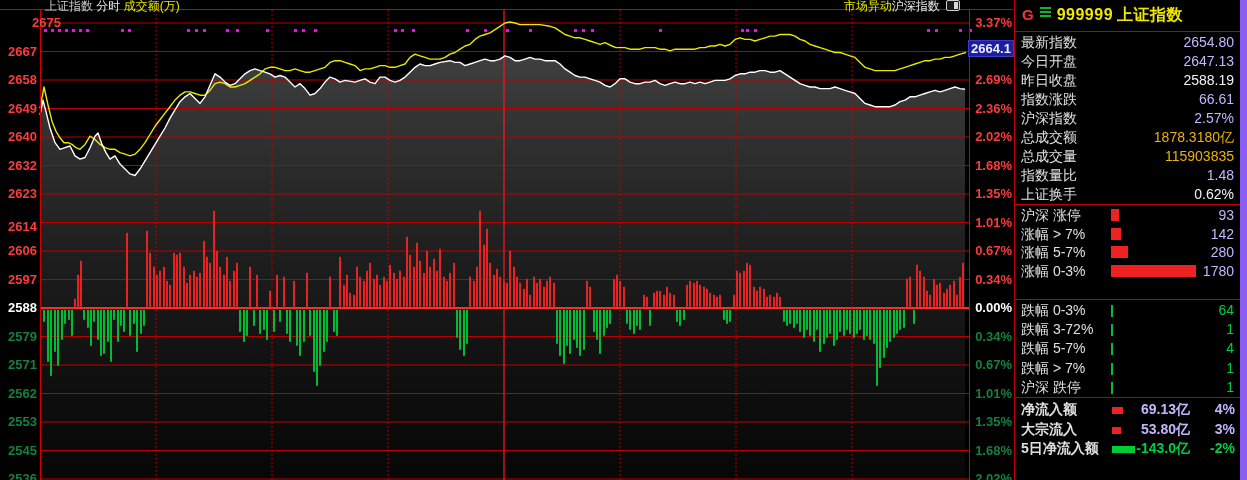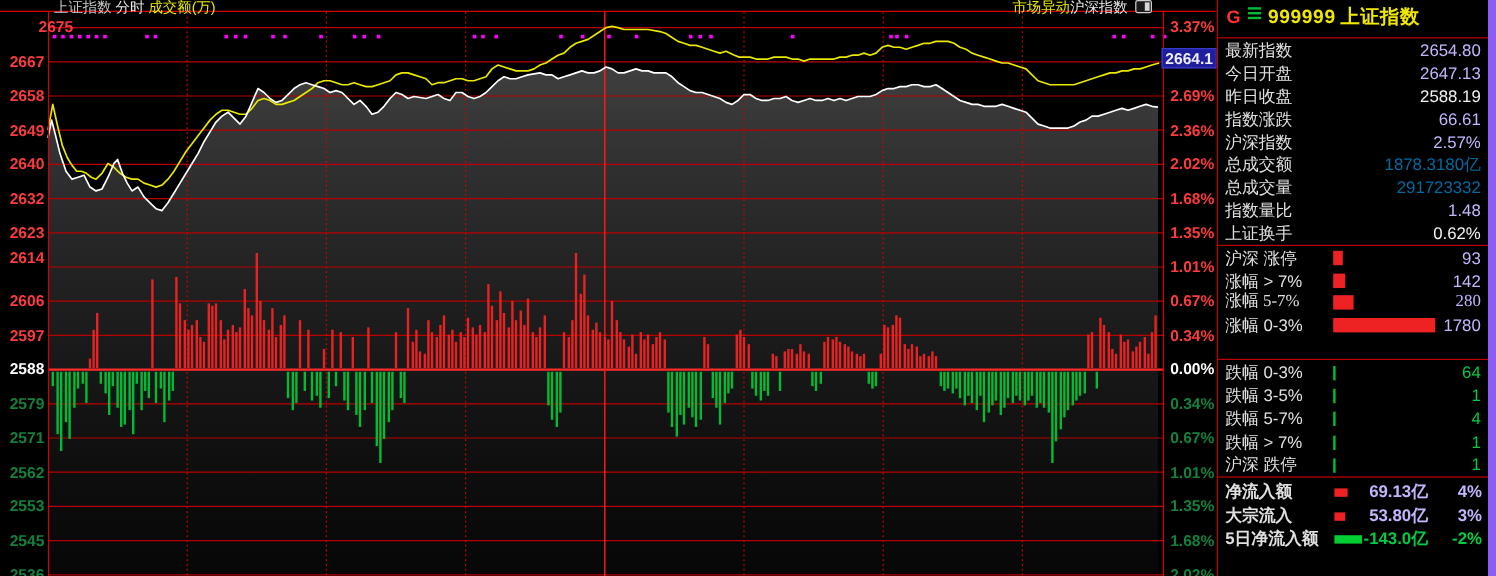--- a/index.html
+++ b/index.html
@@ -25,21 +25,21 @@
       border-left:1px solid #c00000;border-right:7px solid #8b5cf6;box-sizing:border-box;z-index:7;}
   .p-head{position:absolute;left:0;top:0;width:100%;height:31px;line-height:30px;white-space:nowrap;cursor:pointer;}
   .p-head .g{color:#ff3232;font-size:15px;font-weight:700;margin-left:7px;}
   .ham{display:inline-block;width:11px;margin:0 6px 0 6px;vertical-align:1px;}
   .ham i{display:block;height:2px;background:#00bb33;margin:2px 0;}
   .p-head .code{color:#f0e800;font-size:16px;font-weight:700;letter-spacing:.5px;margin-right:4px;}
   .sep{position:absolute;left:0;width:100%;height:0;border-top:1px solid #c00000;}
   .prow{position:relative;padding:0 6px 0 6px;color:#e0e0e0;font-size:14px;white-space:nowrap;}
   .prow .lab{color:#e0e0e0;}
   .prow .val{position:absolute;right:6px;top:0;}
-  .v-up{color:#c4b5fd}.v-flat{color:#f2f2f2}.v-amt{color:#0369a1}.v-dn{color:#00cc44}
+  .v-up{color:#c4b5fd}.v-flat{color:#f2f2f2}.v-amt{color:#eab308}.v-dn{color:#00cc44}
   .mbar{position:absolute;left:96px;top:4px;height:12px;background:#ee2222;}
   .gbar{position:absolute;left:96px;top:4px;height:12px;background:#00bb33;}
   .fbar{position:absolute;left:97px;top:7px;height:7px;}
   .f-up{background:#ee2222}.f-dn{background:#00cc33}
   .fyi{position:absolute;right:50px;top:0;}
   .fpct{position:absolute;right:5px;top:0;}
   svg{position:absolute;left:0;top:0;}
 </style>
 </head>
 <body>
@@ -409,21 +409,21 @@
 </div>
 
 <div id="axisL">
     <div class="yl tone-up" style="top: 16px; padding-left: 24px;">2675</div>
     <div class="yl tone-up" style="top: 44.5px;">2667</div>
     <div class="yl tone-up" style="top: 73px;">2658</div>
     <div class="yl tone-up" style="top: 101.5px;">2649</div>
     <div class="yl tone-up" style="top: 130px;">2640</div>
     <div class="yl tone-up" style="top: 158.5px;">2632</div>
     <div class="yl tone-up" style="top: 187px;">2623</div>
-    <div class="yl tone-up" style="top: 208px;">2614</div>
+    <div class="yl tone-up" style="top: 220px;">2614</div>
     <div class="yl tone-up" style="top: 244px;">2606</div>
     <div class="yl tone-up" style="top: 272.5px;">2597</div>
     <div class="yl tone-zero" style="top: 301px;">2588</div>
     <div class="yl tone-down" style="top: 329.5px;">2579</div>
     <div class="yl tone-down" style="top: 358px;">2571</div>
     <div class="yl tone-down" style="top: 386.5px;">2562</div>
     <div class="yl tone-down" style="top: 415px;">2553</div>
     <div class="yl tone-down" style="top: 443.5px;">2545</div>
     <div class="yl tone-down" style="top: 472px;">2536</div>
   </div>
@@ -453,35 +453,35 @@
     <span class="g">G</span><span class="ham"><i></i><i></i><i></i></span><span class="code">999999</span><span class="code">上证指数</span>
   </div>
   <div class="sep" style="top:31px"></div>
   <div id="sec1" style="position:absolute;left:0;top:33px;width:100%;">
       <div class="prow" style="height: 19px; line-height: 19px;"><span class="lab">最新指数</span><span class="val v-up">2654.80</span></div>
       <div class="prow" style="height: 19px; line-height: 19px;"><span class="lab">今日开盘</span><span class="val v-up">2647.13</span></div>
       <div class="prow" style="height: 19px; line-height: 19px;"><span class="lab">昨日收盘</span><span class="val v-flat">2588.19</span></div>
       <div class="prow" style="height: 19px; line-height: 19px;"><span class="lab">指数涨跌</span><span class="val v-up">66.61</span></div>
       <div class="prow" style="height: 19px; line-height: 19px;"><span class="lab">沪深指数</span><span class="val v-up">2.57%</span></div>
       <div class="prow" style="height: 19px; line-height: 19px;"><span class="lab">总成交额</span><span class="val v-amt">1878.3180亿</span></div>
-      <div class="prow" style="height: 19px; line-height: 19px;"><span class="lab">总成交量</span><span class="val v-amt">291723332</span></div>
+      <div class="prow" style="height: 19px; line-height: 19px;"><span class="lab">总成交量</span><span class="val v-amt">115903835</span></div>
       <div class="prow" style="height: 19px; line-height: 19px;"><span class="lab">指数量比</span><span class="val v-up">1.48</span></div>
       <div class="prow" style="height: 19px; line-height: 19px;"><span class="lab">上证换手</span><span class="val v-flat">0.62%</span></div>
     </div>
   <div class="sep" style="top:204px"></div>
   <div id="sec2" style="position:absolute;left:0;top:206px;width:100%;">
       <div class="prow" style="height: 18.6px; line-height: 18.6px;"><span class="lab">沪深 涨停</span><span class="mbar" style="width:8px;top:3px"></span><span class="val v-up">93</span></div>
       <div class="prow" style="height: 18.6px; line-height: 18.6px;"><span class="lab">涨幅 &gt; 7%</span><span class="mbar" style="width:10px;top:3px"></span><span class="val v-up">142</span></div>
-      <div class="prow" style="height: 18.6px; line-height: 18.6px; font-family: Liberation Serif, serif;"><span class="lab">涨幅 5-7%</span><span class="mbar" style="width:17px;top:3px"></span><span class="val v-up">280</span></div>
+      <div class="prow" style="height: 18.6px; line-height: 18.6px;"><span class="lab">涨幅 5-7%</span><span class="mbar" style="width:17px;top:3px"></span><span class="val v-up">280</span></div>
       <div class="prow" style="height: 18.6px; line-height: 18.6px;"><span class="lab">涨幅 0-3%</span><span class="mbar" style="width:85px;top:3px"></span><span class="val v-up">1780</span></div>
     </div>
   <div class="sep" style="top:299px"></div>
   <div id="sec3" style="position:absolute;left:0;top:301px;width:100%;">
       <div class="prow" style="height: 19.2px; line-height: 19.2px;"><span class="lab">跌幅 0-3%</span><span class="gbar" style="width:1.6837078651685393px"></span><span class="val v-dn">64</span></div>
-      <div class="prow" style="height: 19.2px; line-height: 19.2px;"><span class="lab">跌幅 3-5%</span><span class="gbar" style="width:1.5px"></span><span class="val v-dn">1</span></div>
+      <div class="prow" style="height: 19.2px; line-height: 19.2px;"><span class="lab">跌幅 3-72%</span><span class="gbar" style="width:1.5px"></span><span class="val v-dn">1</span></div>
       <div class="prow" style="height: 19.2px; line-height: 19.2px;"><span class="lab">跌幅 5-7%</span><span class="gbar" style="width:1.5px"></span><span class="val v-dn">4</span></div>
       <div class="prow" style="height: 19.2px; line-height: 19.2px;"><span class="lab">跌幅 &gt; 7%</span><span class="gbar" style="width:1.5px"></span><span class="val v-dn">1</span></div>
       <div class="prow" style="height: 19.2px; line-height: 19.2px;"><span class="lab">沪深 跌停</span><span class="gbar" style="width:1.5px"></span><span class="val v-dn">1</span></div>
     </div>
   <div class="sep" style="top:397px"></div>
   <div id="sec4" style="position:absolute;left:0;top:400px;width:100%;font-weight:bold;">
       <div class="prow" style="height: 19.5px; line-height: 19.5px;"><span class="lab">净流入额</span><span class="fbar f-up" style="width:11px"></span><span class="fyi v-up">69.13亿</span><span class="fpct v-up">4%</span></div>
       <div class="prow" style="height: 19.5px; line-height: 19.5px;"><span class="lab">大宗流入</span><span class="fbar f-up" style="width:9px"></span><span class="fyi v-up">53.80亿</span><span class="fpct v-up">3%</span></div>
       <div class="prow" style="height: 19.5px; line-height: 19.5px;"><span class="lab">5日净流入额</span><span class="fbar f-dn" style="width:23px"></span><span class="fyi v-dn">-143.0亿</span><span class="fpct v-dn">-2%</span></div>
     </div>

